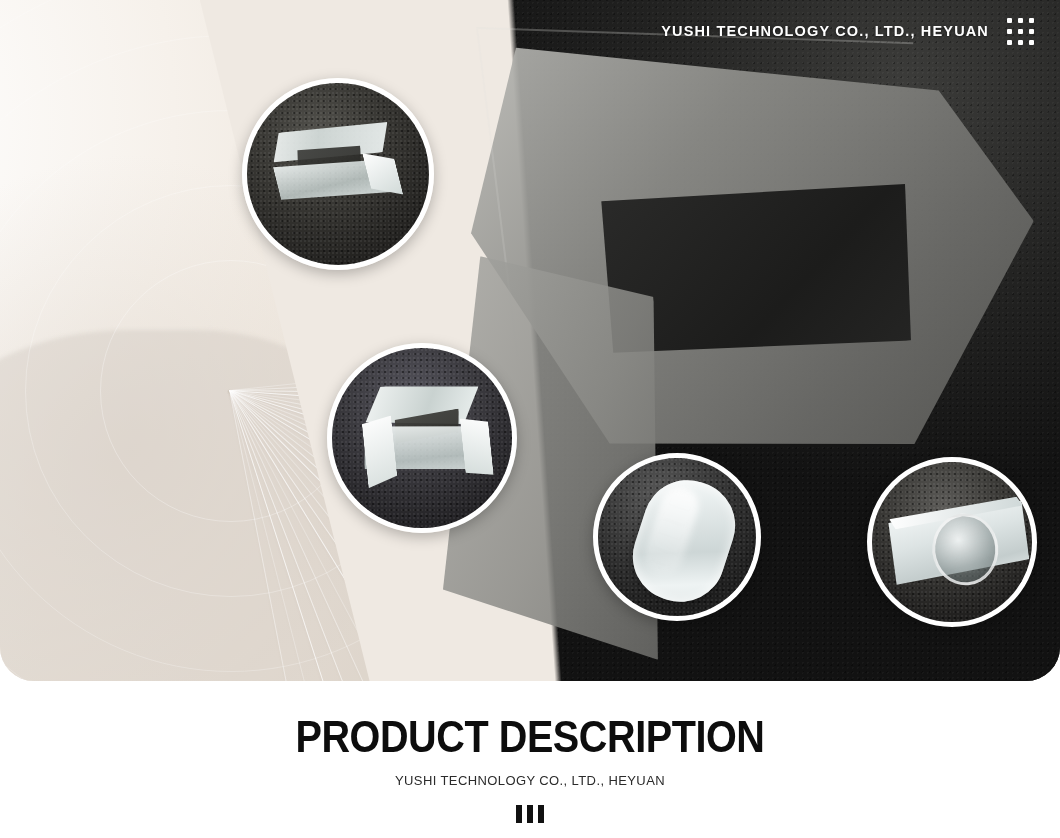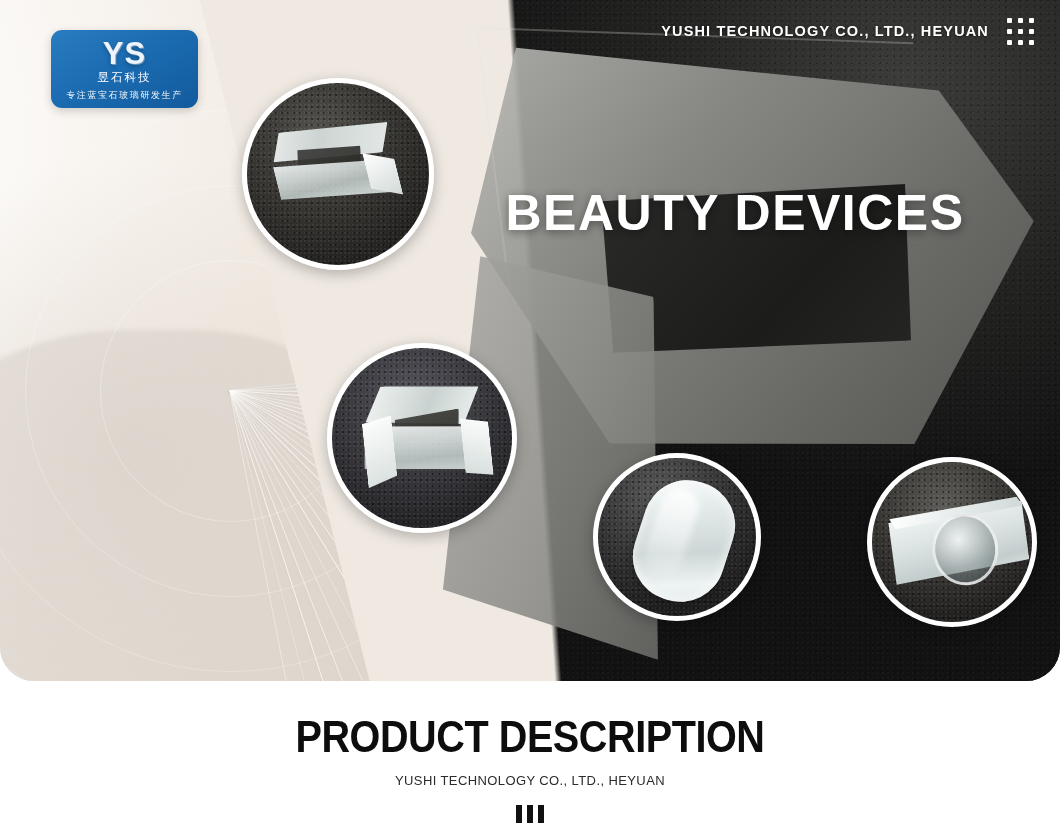--- a/index.html
+++ b/index.html
@@ -430,28 +430,22 @@
         <i></i>
       <i></i>
         <i></i>
         <i></i>
       <i></i>
         <i></i>
         <i></i>
     </span>
   </div>
 
-  <div class="logo">
-    <div class="logo-ys">YS</div>
-    <div class="logo-cn">昱石科技</div>
-    <div class="logo-tag">专注蓝宝石玻璃研发生产</div>
-  </div>
 
   <div class="hero-text">
-    <h1 class="hero-title">BEAUTY DEVICES</h1>
   </div>
 
   <div class="circle" id="circle-1">
     <div class="tex"></div>
     <div class="xtal" id="x1">
       <div class="top"></div>
       <div class="notch"></div>
       <div class="front"></div>
       <div class="rib"></div>
     </div>

